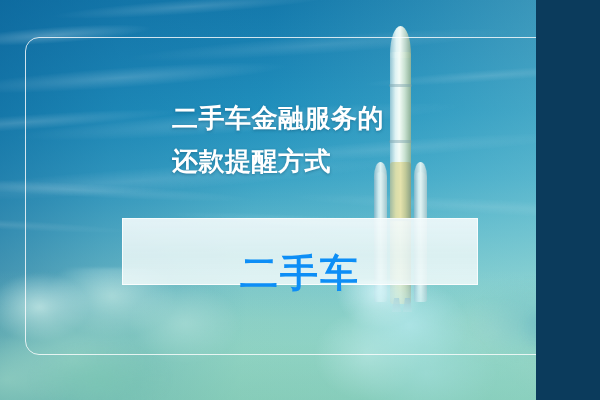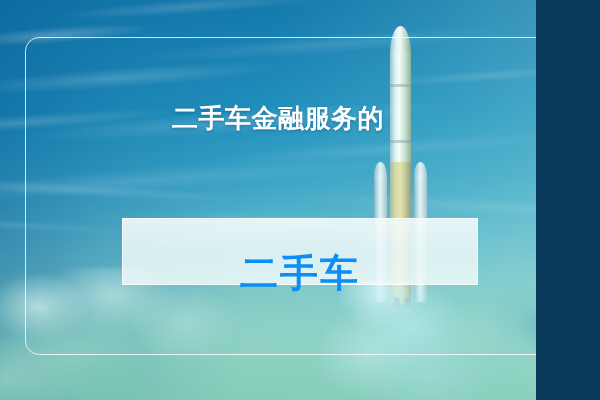--- a/index.html
+++ b/index.html
@@ -282,19 +282,20 @@
   <div class="plume"></div>
   <div class="ground-haze"></div>
   <div class="teal-blob-a"></div>
   <div class="teal-blob-b"></div>
   <div class="blue-blob-c"></div>
 
   <div id="frame"></div>
 
   <div id="heading">
     <span class="line">二手车金融服务的</span>
+    <span class="line">还款提醒方式</span>
   </div>
 
   <div id="banner">
     <span id="banner-text">二手车</span>
   </div>
 
 </div>
 
 </body></html>

